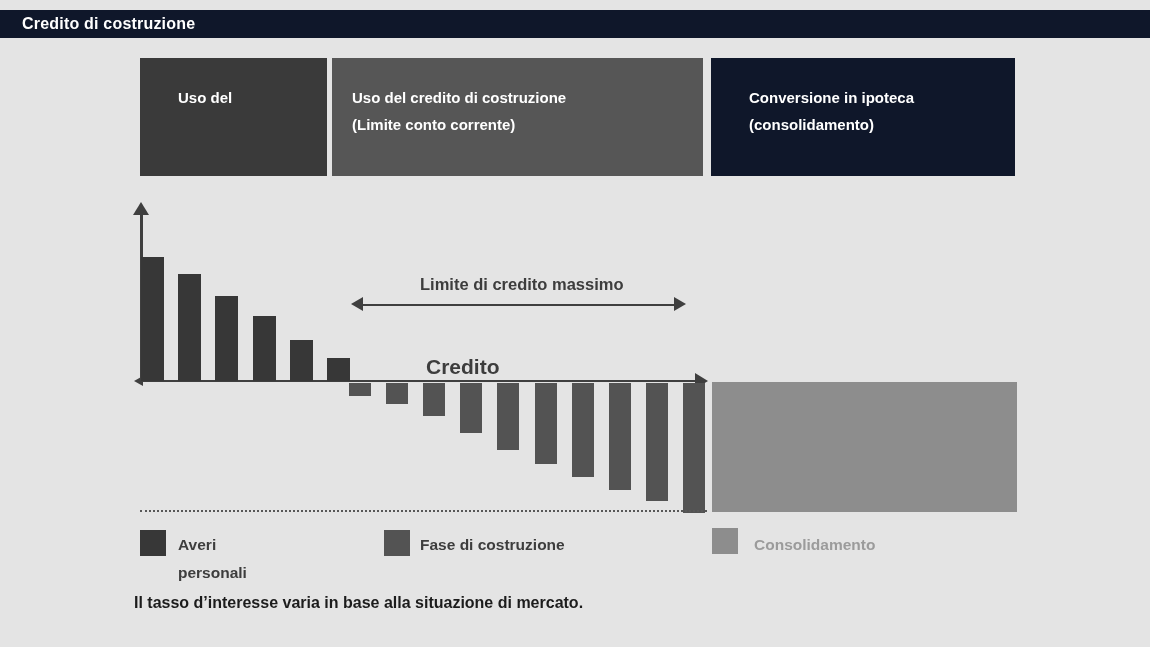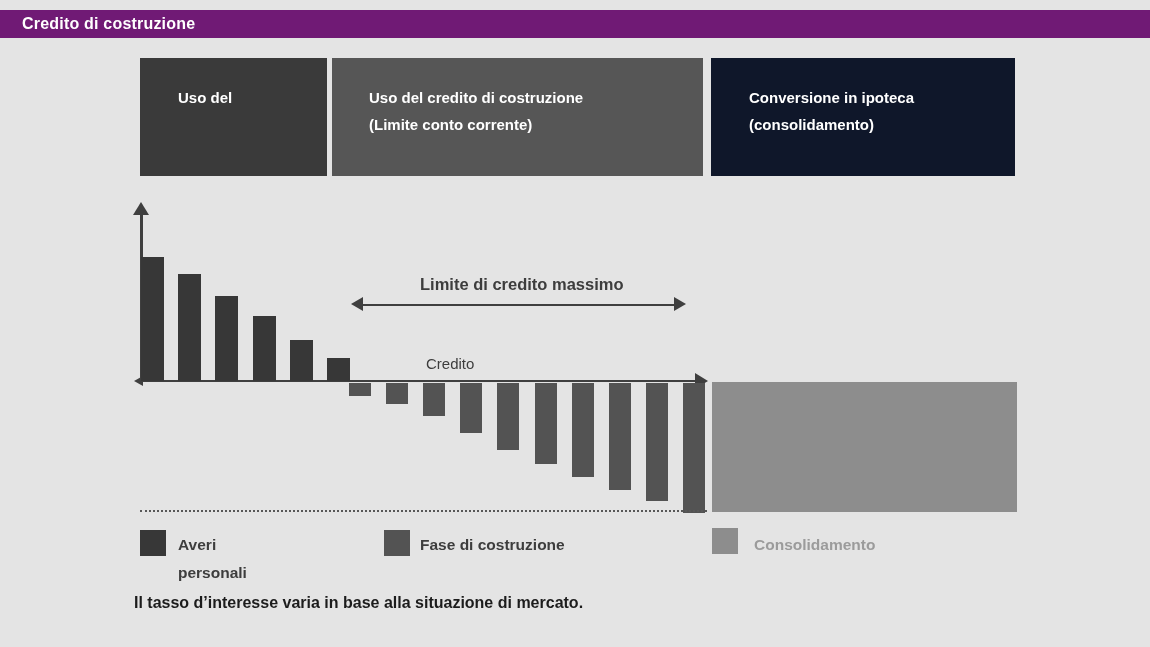--- a/index.html
+++ b/index.html
@@ -6,33 +6,33 @@
   body{
     width:1150px;height:647px;
     background:#e4e4e4;
     font-family:"Liberation Sans", sans-serif;
     position:relative;overflow:hidden;
   }
   .abs{position:absolute;}
   
   .titlebar{
     left:0;top:10px;width:1150px;height:28px;
-    background:#701a75;color:#ffffff;
+    background:#0f172a;color:#ffffff;
     font-size:16px;font-weight:700;line-height:28px;
     letter-spacing:.2px;
   }
   .titlebar span{padding-left:22px;}
   
   .phase{
     top:58px;height:118px;color:#ffffff;
     font-size:15px;font-weight:700;line-height:26.5px;
     box-sizing:border-box;padding-top:27px;
   }
   .phase-1{left:140px;width:187px;background:#3a3a3a;padding-left:38px;}
-  .phase-2{left:332px;width:371px;background:#565656;padding-left:37px;}
+  .phase-2{left:332px;width:371px;background:#565656;padding-left:20px;}
   .phase-3{left:711px;width:304px;background:#0f172a;padding-left:38px;}
   
   .v-axis{left:140px;top:211px;width:2.5px;height:171px;background:#3f3f3f;}
   .v-axis-head{left:133px;top:202px;width:0;height:0;
     border-left:8px solid transparent;border-right:8px solid transparent;
     border-bottom:13px solid #3f3f3f;}
   .h-axis{left:141px;top:379.5px;width:556px;height:2.5px;background:#3f3f3f;}
   .h-axis-head-r{left:695px;top:373px;width:0;height:0;
     border-top:8px solid transparent;border-bottom:8px solid transparent;
     border-left:13px solid #3f3f3f;}
@@ -52,21 +52,21 @@
   .limit-line{left:357px;top:303.5px;width:323px;height:2.2px;background:#3f3f3f;}
   .limit-head-l{left:351px;top:297px;width:0;height:0;
     border-top:7.5px solid transparent;border-bottom:7.5px solid transparent;
     border-right:12px solid #3f3f3f;}
   .limit-head-r{left:674px;top:297px;width:0;height:0;
     border-top:7.5px solid transparent;border-bottom:7.5px solid transparent;
     border-left:12px solid #3f3f3f;}
   .limit-label{left:420px;top:275px;color:#3d3d3d;
     font-size:16.5px;font-weight:700;white-space:nowrap;}
   .credit-label{left:426px;top:355px;color:#3d3d3d;
-    font-size:15px;font-weight:400;white-space:nowrap;}
+    font-size:21px;font-weight:700;white-space:nowrap;}
   
   .legend-swatch{width:26px;height:26px;top:530px;}
   .lg1{left:140px;background:#373737;}
   .lg2{left:384px;background:#535353;}
   .lg3{left:712px;background:#8d8d8d;top:528px;}
   .legend-label{top:531px;font-size:15.5px;font-weight:700;
     line-height:27.5px;color:#3d3d3d;white-space:nowrap;}
   .ll1{left:178px;}
   .ll2{left:420px;}
   .ll3{left:754px;color:#9b9b9b;}

